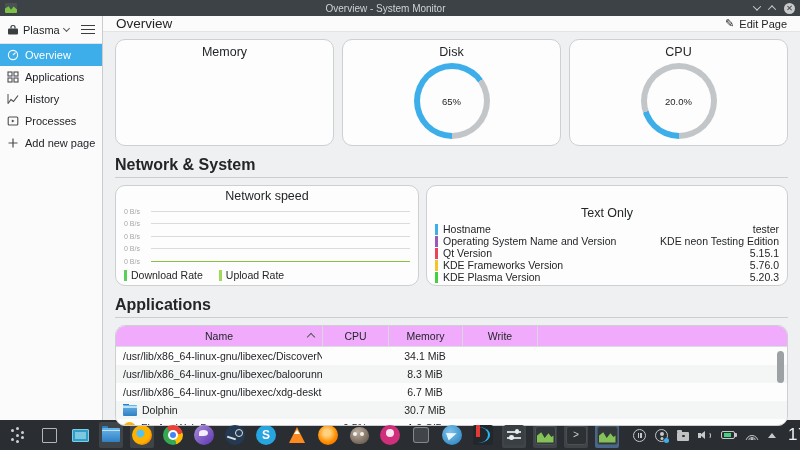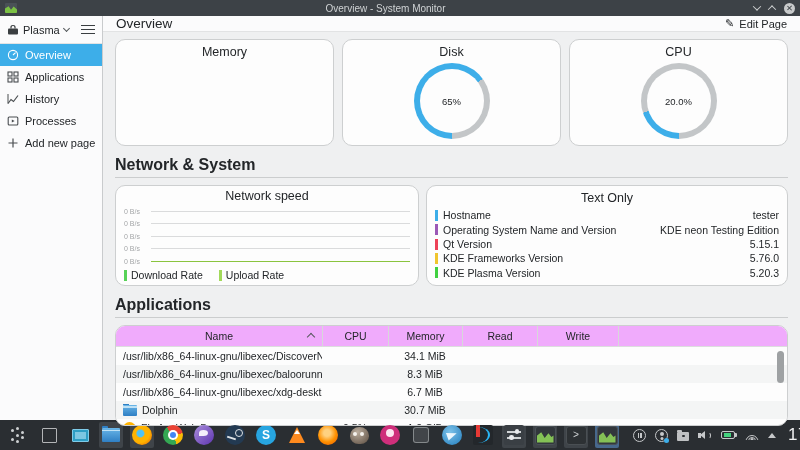--- a/index.html
+++ b/index.html
@@ -64,21 +64,21 @@
   .net-grid { flex:1; display:flex; flex-direction:column; justify-content:space-between; margin-top:3px; }
   .grid-row { display:flex; align-items:center; height:10px; }
   .grid-row .ylab { width:24px; font-size:7px; color:#a4a6a8; }
   .grid-row .line { flex:1; height:1px; background:#dadbdc; margin-left:3px; }
   .grid-row.base .line { background:#8ac43e; }
   .legend { display:flex; align-items:flex-end; gap:16px; margin-top:3px; }
   .legend-item { display:flex; align-items:center; gap:4px; }
   .legend-mark { width:3px; height:11px; }
   .legend-item .lbl { font-size:10.5px; }
 
-  .text-card { flex:1; height:101px; padding:5px 8px; display:flex; flex-direction:column; }
+  .text-card { flex:1; height:101px; padding:20px 8px; display:flex; flex-direction:column; }
   .t-title { text-align:center; font-size:12.5px; margin-bottom:3px; }
   .t-row { display:flex; align-items:center; height:14.6px; }
   .sensor-bar { width:3px; height:11px; margin-right:5px; flex:0 0 auto; }
   .t-row .lbl { flex:1; font-size:10.5px; white-space:nowrap; }
   .t-row .val { font-size:10.5px; }
 
   .apps-card { margin-top:7px; height:101px; overflow:hidden; position:relative; padding:0; }
   .tbl-header, .tbl-row { display:grid; grid-template-columns:206px 66px 74px 75px 81px 1fr; }
   .tbl-header { height:21px; background:#f0abfc; border-bottom:1px solid #dcddde; align-items:center; }
   .th { text-align:center; font-size:10.5px; position:relative; height:100%; display:flex; align-items:center; justify-content:center; }
@@ -375,23 +375,20 @@
               <span>Name</span>
               <span class="sort-caret"></span>
             </div>
             <div class="th">
                 <span>CPU</span>
               </div>
             <div class="th">
                 <span>Memory</span>
               </div>
             <div class="th">
-                <span>Read</span>
-              </div>
-            <div class="th">
                 <span>Write</span>
               </div>
             <div class="th"></div>
           </div>
 
           <div class="tbl-row">
             <div class="td-name">/usr/lib/x86_64-linux-gnu/libexec/DiscoverNotifier</div>
             <div class="td-c"></div>
             <div class="td-c">34.1 MiB</div>
             <div class="td-c"></div>

